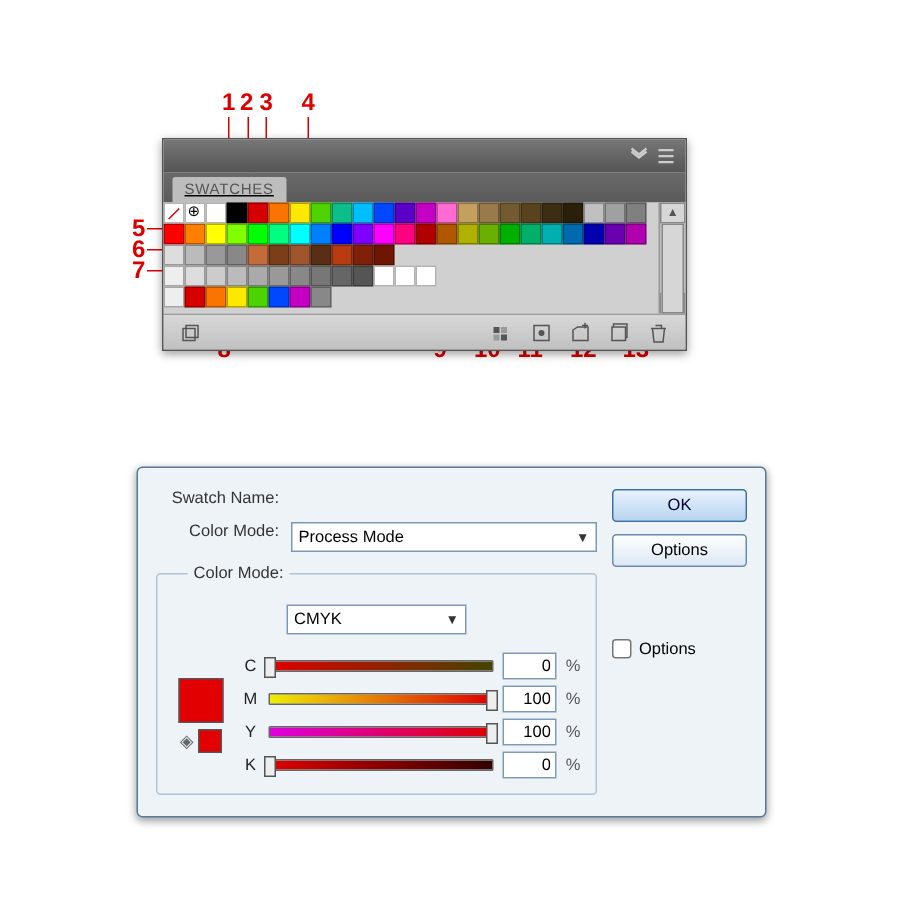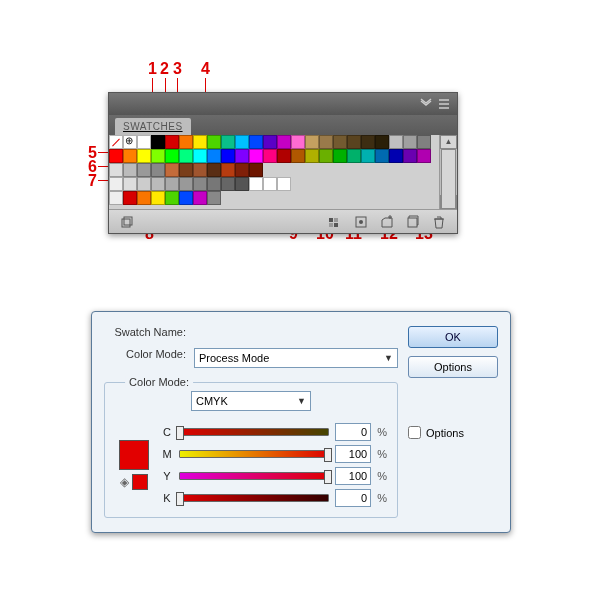--- a/index.html
+++ b/index.html
@@ -53,21 +53,21 @@
   .form-row { display: flex; gap: 8px; }
   .form-label { width: 82px; text-align: right; color: #333; }
   .text-input { flex: 1; height: 20px; border: 1px solid #7a9ab8; padding: 0 4px; font-size: 11px; }
   .text-input.highlight { background: #cfe6ff; color: #003; }
   select.fake, .select { flex: 1; height: 20px; border: 1px solid #7a9ab8; background: #fff; padding: 0 4px; font-size: 11px; }
   .select { display: flex; align-items: center; justify-content: space-between; }
   .select .arrow { font-size: 9px; color: #333; }
   .global-row { display: flex; align-items: center; gap: 6px; margin-left: 90px; }
   .fieldset { border: 1px solid #b0c4d8; border-radius: 3px; padding: 8px 10px 10px 10px; position: relative; margin-top: 4px; }
   .fieldset-legend { position: absolute; top: -7px; left: 88px; transform: translateX(-100%); background: #eef3f8; padding: 0 4px; color: #333; white-space: nowrap; }
-  .mode-row { display: flex; align-items: flex-start; gap: 8px; margin-bottom: 12px; }
+  .mode-row { display: flex; align-items: flex-start; gap: 8px; margin-bottom: 12px; margin-top: 12px; }
   .mode-row .form-label { width: 68px; }
   .mode-row .select { width: 120px; flex: none; }
   .slider-block { display: flex; gap: 8px; }
   .preview-stack { display: flex; flex-direction: column; align-items: center; justify-content: center; gap: 4px; width: 38px; }
   .big-sw { width: 30px; height: 30px; border: 1px solid #555; }
   .small-sw { width: 16px; height: 16px; border: 1px solid #555; }
   .global-icon { font-size: 12px; color: #666; }
   .sliders { flex: 1; display: flex; flex-direction: column; gap: 4px; }
   .slider-row { display: flex; align-items: center; gap: 6px; }
   .slider-row .ch { width: 12px; text-align: center; color: #222; }

